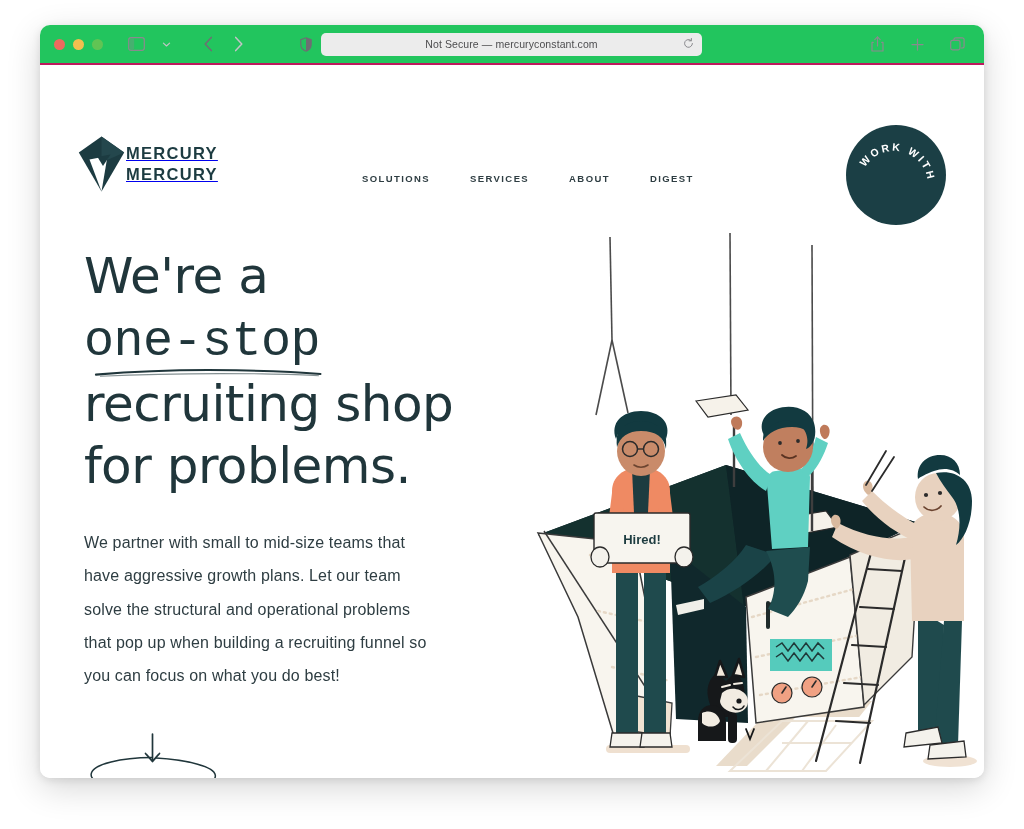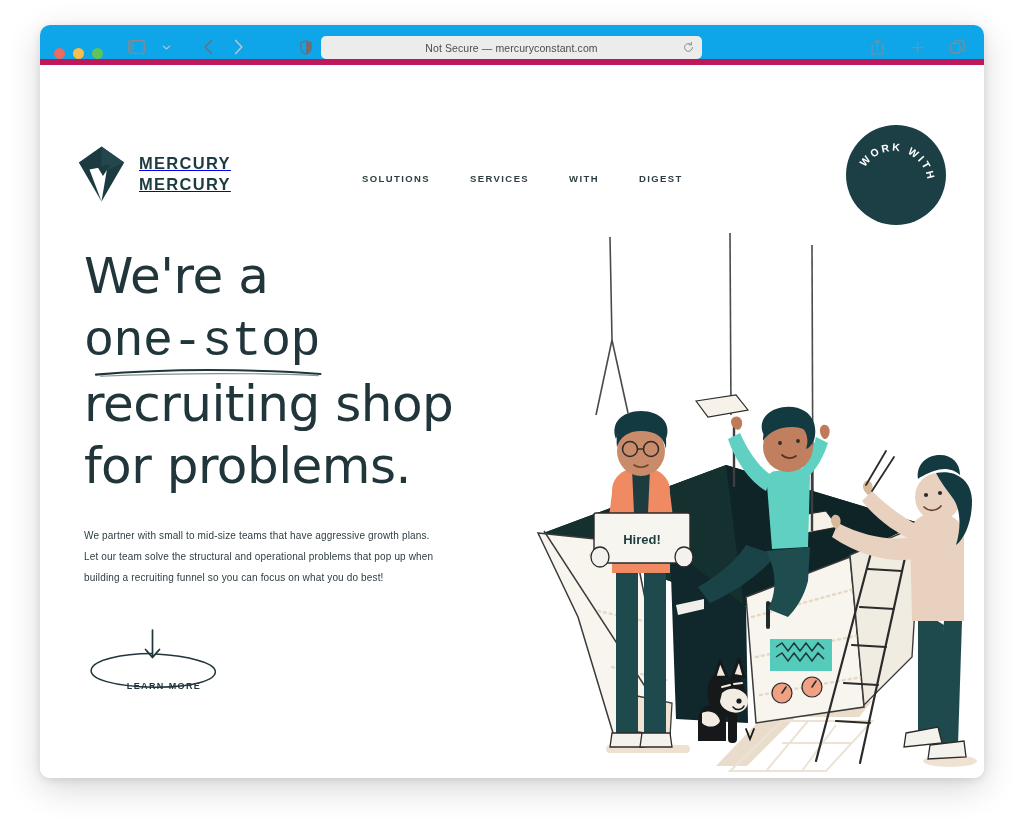--- a/index.html
+++ b/index.html
@@ -17,24 +17,24 @@
     width: 944px; height: 753px;
     background: #ffffff;
     border-radius: 10px;
     box-shadow: 0 10px 34px rgba(0,0,0,0.16), 0 2px 8px rgba(0,0,0,0.10);
     overflow: hidden;
   }
 
   .toolbar {
     position: relative;
     height: 40px;
-    background: #0ea5e9;
-    border-bottom: 6px solid #be185d;
+    background: #22c55e;
+    border-bottom: 2px solid #be185d;
     display: flex;
-    align-items: flex-end;
+    align-items: center;
   }
 
   .traffic-lights { display: flex; gap: 8px; margin-left: 14px; }
   .tl { width: 11px; height: 11px; border-radius: 50%; }
   .tl.red { background: #ed6a5e; }
   .tl.yellow { background: #f4bf4f; }
   .tl.green { background: #61c454; }
 
   .tb-group { display: flex; align-items: center; gap: 4px; margin-left: 20px; }
   .tb-btn {
@@ -83,22 +83,22 @@
 
   
   .site-header {
     position: absolute;
     left: 0; top: 0; width: 100%;
     height: 140px;
   }
 
   .logo {
     position: absolute;
-    left: 37px; top: 80px;
-    display: flex; align-items: center; gap: 13px;
+    left: 37px; top: 70px;
+    display: flex; align-items: center; 
   }
   .logo-mark { width: 49px; height: 58px; }
   .logo-text {
     color: #1c3b41;
     font-size: 16.5px;
     font-weight: 700;
     letter-spacing: 1.3px;
     line-height: 1.3;
   }
 
@@ -138,21 +138,21 @@
     position: relative;
   }
   .headline .underlined { position: relative; display: inline-block; font-family: Liberation Mono, monospace; }
   .headline .underlined .scribble {
     position: absolute; left: -3px; bottom: -5px; width: 108%;
   }
 
   .hero-copy {
     margin-top: 29px;
     width: 350px;
-    font-size: 10px;
+    font-size: 16px;
     line-height: 2.08;
     color: #2e3d42;
     letter-spacing: 0.15px;
   }
 
   .cta {
     position: relative;
     margin-top: 40px;
     width: 160px; height: 78px;
     cursor: pointer;
@@ -268,21 +268,21 @@
         </span>
         <span class="logo-text">
           <span>MERCURY</span><br>
           <span>MERCURY</span>
         </span>
       </a>
 
       <nav class="nav">
         <a class="nav-item" href="#">SOLUTIONS</a>
         <a class="nav-item" href="#">SERVICES</a>
-        <a class="nav-item" href="#">WITH</a>
+        <a class="nav-item" href="#">ABOUT</a>
         <a class="nav-item" href="#">DIGEST</a>
       </nav>
 
       <a class="badge" href="#">
         <svg width="100" height="100" viewBox="0 0 100 100">
           <defs>
             <path id="badgeArc" d="M 18 44 A 34 34 0 0 1 82 58" fill="none"></path>
           </defs>
           <text font-family="Liberation Sans, sans-serif" font-size="10.5" font-weight="700" letter-spacing="2.4" fill="#ffffff">
             <textPath href="#badgeArc" startOffset="2%">WORK WITH US</textPath>

